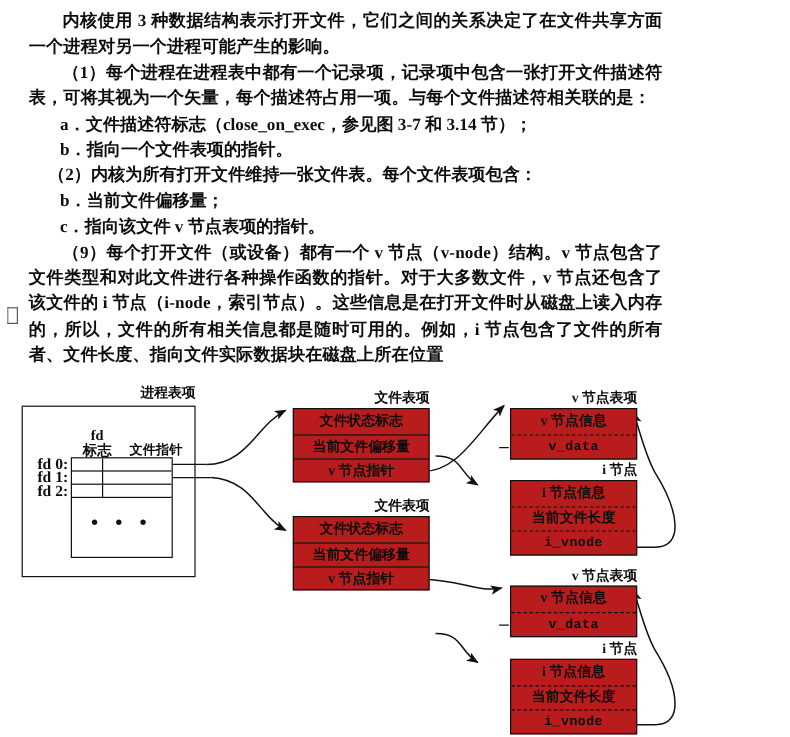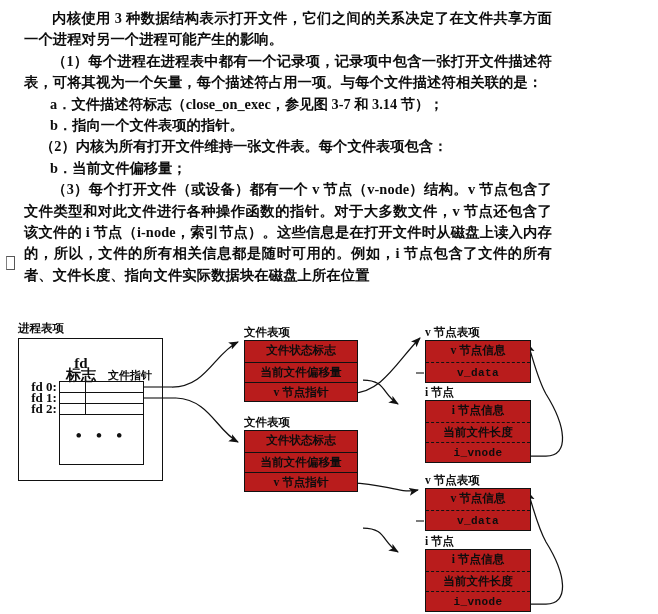--- a/index.html
+++ b/index.html
@@ -65,38 +65,38 @@
     left: 0;
     top: 318px;
     width: 658px;
     height: 296px;
   }
   #figure .abs { position: absolute; }
 
   .cap {
     font-size: 11.5px;
     font-weight: 700;
-    text-align: left;
+    text-align: right;
     line-height: 13px;
     color: #0d0d0d;
     white-space: nowrap;
   }
 
   
   .proc-outer {
     left: 18px; top: 20px;
     width: 145px; height: 143px;
     border: 1.6px solid #111;
     box-sizing: border-box;
   }
   .fd-head {
     left: 58px; top: 40px;
     width: 46px;
     text-align: center;
-    font-size: 15px;
+    font-size: 12px;
     font-weight: 700;
     line-height: 11.5px;
     color: #0d0d0d;
   }
   .fp-head {
     left: 100px; top: 51px;
     width: 60px;
     text-align: center;
     font-size: 11px;
     font-weight: 700;
@@ -201,21 +201,22 @@
 </head>
 <body>
 
 <div id="prose">
   <p class="para indent">内核使用 3 种数据结构表示打开文件，它们之间的关系决定了在文件共享方面一个进程对另一个进程可能产生的影响。</p>
   <p class="para indent">（1）每个进程在进程表中都有一个记录项，记录项中包含一张打开文件描述符表，可将其视为一个矢量，每个描述符占用一项。与每个文件描述符相关联的是：</p>
   <p class="listitem">a．文件描述符标志（close_on_exec，参见图 3-7 和 3.14 节）；</p>
   <p class="listitem">b．指向一个文件表项的指针。</p>
   <p class="listitem wide">（2）内核为所有打开文件维持一张文件表。每个文件表项包含：</p>
   <p class="listitem">b．当前文件偏移量；</p>
-  <p class="para indent">（3）每个打开文件（或设备）都有一个 v 节点（v-node）结构。v 节点包含了文件类型和对此文件进行各种操作函数的指针。对于大多数文件，v 节点还包含了该文件的 i 节点（i-node，索引节点）。这些信息是在打开文件时从磁盘上读入内存的，所以，文件的所有相关信息都是随时可用的。例如，i 节点包含了文件的所有者、文件长度、指向文件实际数据块在磁盘上所在位置</p>
+  <p class="listitem">c．指向该文件 v 节点表项的指针。</p>
+  <p class="para indent">（9）每个打开文件（或设备）都有一个 v 节点（v-node）结构。v 节点包含了文件类型和对此文件进行各种操作函数的指针。对于大多数文件，v 节点还包含了该文件的 i 节点（i-node，索引节点）。这些信息是在打开文件时从磁盘上读入内存的，所以，文件的所有相关信息都是随时可用的。例如，i 节点包含了文件的所有者、文件长度、指向文件实际数据块在磁盘上所在位置</p>
 </div>
 
 <div id="margin-mark"></div>
 
 <div id="figure">
 
   <svg class="overlay" viewBox="0 0 658 296">
     <defs>
       <marker id="ah" markerWidth="9" markerHeight="9" refX="7.2" refY="3.2" orient="auto">
         <path d="M0,0 L8,3.2 L0,6.4 L1.9,3.2 Z" fill="#111"></path>

